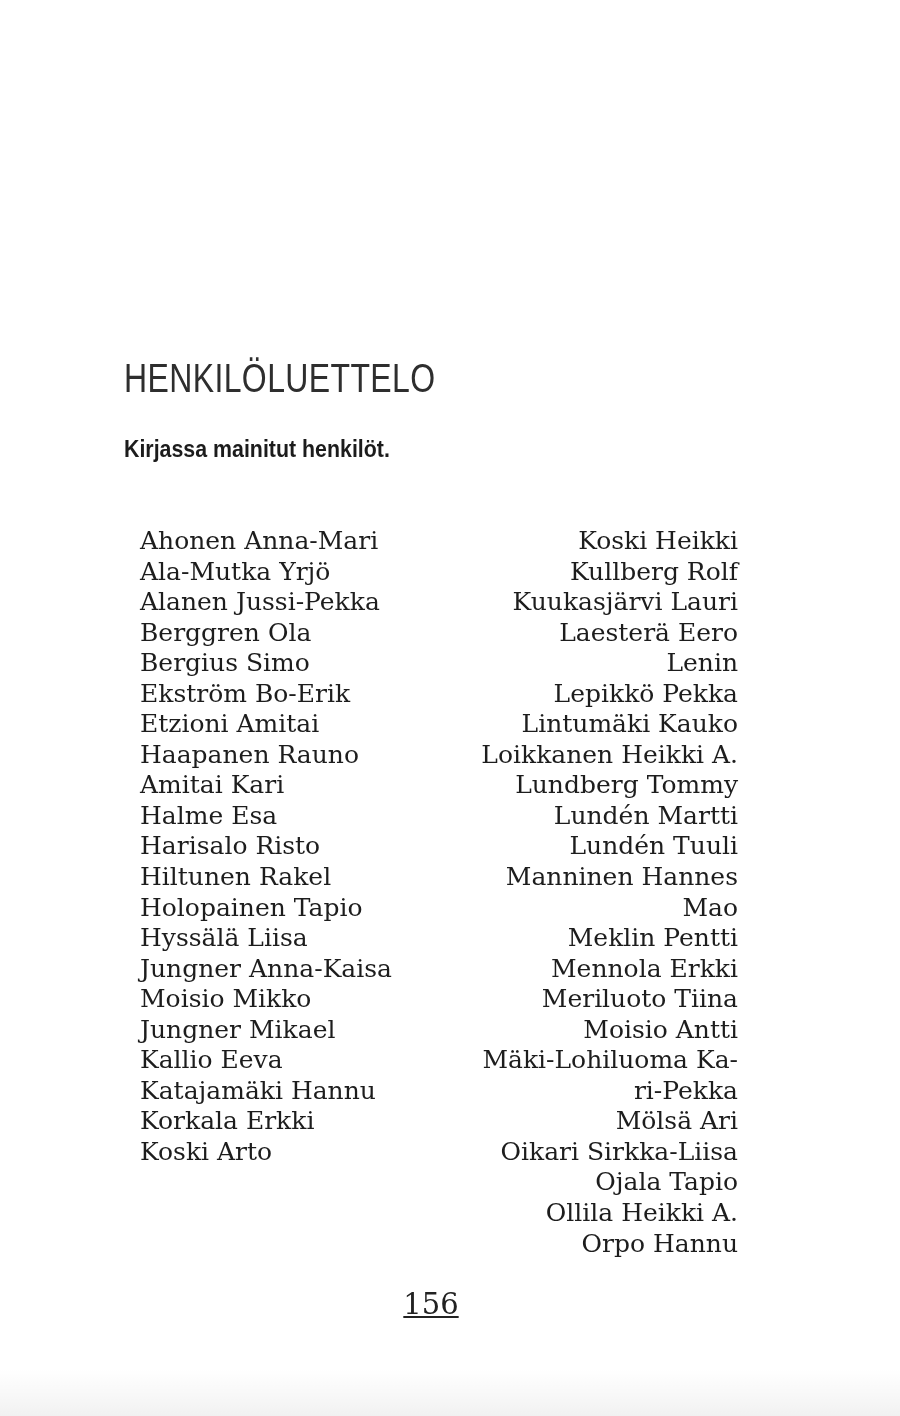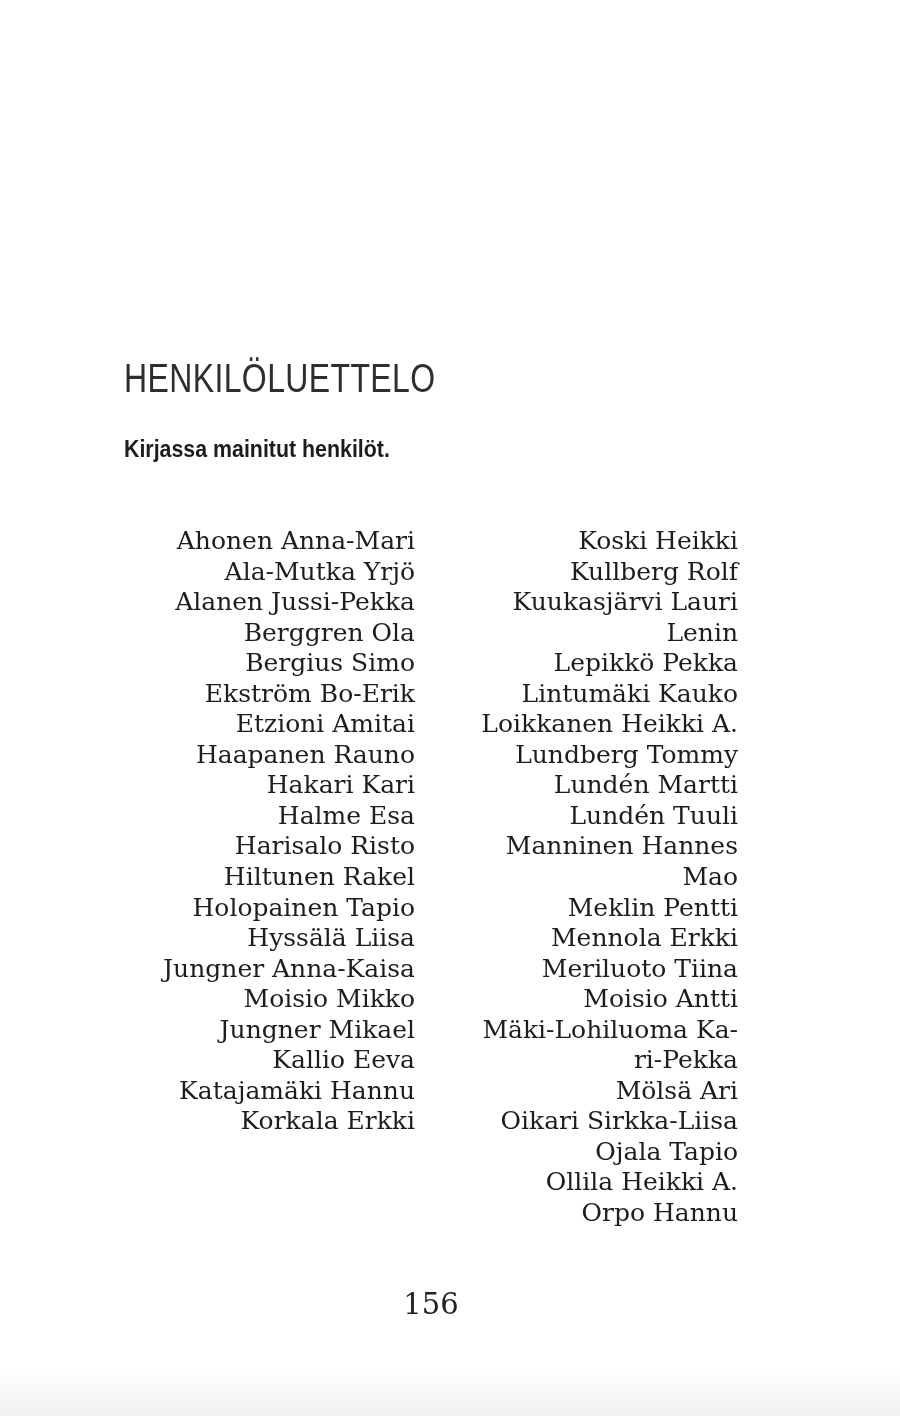--- a/index.html
+++ b/index.html
@@ -58,21 +58,21 @@
     position: absolute;
     left: 0;
     top: 526px;
     width: 614px;
   }
   .name-column {
     position: absolute;
     top: 0;
     width: 291px;
   }
-  .name-column.left  { left: 0; text-align: right; }
+  .name-column.left  { left: 16px; }
   .name-column.right { left: 323px; text-align: right; }
   .name-entry {
     font-family: "DejaVu Serif", serif;
     font-size: 25px;
     line-height: 30.55px;
     color: #1d1d1d;
     white-space: nowrap;
   }
   .name-entry.indent {
     padding-left: 15px;
@@ -80,20 +80,21 @@
   .page-number {
     position: absolute;
     left: 0;
     top: 1287px;
     width: 614px;
     text-align: center;
     font-family: "DejaVu Serif", serif;
     font-size: 29px;
     line-height: 34px;
     color: #222222;
+    text-decoration: underline;
   }
   .bottom-shade {
     position: absolute;
     left: 0;
     right: 0;
     bottom: 0;
     height: 48px;
     background: linear-gradient(180deg,
       rgba(0,0,0,0) 0%,
       rgba(0,0,0,0.028) 55%,
@@ -114,37 +115,39 @@
     <div class="name-columns">
       <div class="name-column left" id="left-column">
           <div class="name-entry">Ahonen Anna-Mari</div>
           <div class="name-entry">Ala-Mutka Yrjö</div>
           <div class="name-entry">Alanen Jussi-Pekka</div>
           <div class="name-entry">Berggren Ola</div>
           <div class="name-entry">Bergius Simo</div>
           <div class="name-entry">Ekström Bo-Erik</div>
           <div class="name-entry">Etzioni Amitai</div>
           <div class="name-entry">Haapanen Rauno</div>
-          <div class="name-entry">Hakari Kari</div>
+          <div class="name-entry">Amitai Kari</div>
           <div class="name-entry">Halme Esa</div>
           <div class="name-entry">Harisalo Risto</div>
           <div class="name-entry">Hiltunen Rakel</div>
           <div class="name-entry">Holopainen Tapio</div>
           <div class="name-entry">Hyssälä Liisa</div>
           <div class="name-entry">Jungner Anna-Kaisa</div>
           <div class="name-entry">Moisio Mikko</div>
           <div class="name-entry">Jungner Mikael</div>
           <div class="name-entry">Kallio Eeva</div>
           <div class="name-entry">Katajamäki Hannu</div>
           <div class="name-entry">Korkala Erkki</div>
+          <div class="name-entry">Koski Arto</div>
         </div>
       <div class="name-column right" id="right-column">
           <div class="name-entry">Koski Heikki</div>
           <div class="name-entry">Kullberg Rolf</div>
           <div class="name-entry">Kuukasjärvi Lauri</div>
+          <div class="name-entry">Laesterä Eero</div>
           <div class="name-entry">Lenin</div>
           <div class="name-entry">Lepikkö Pekka</div>
           <div class="name-entry">Lintumäki Kauko</div>
           <div class="name-entry">Loikkanen Heikki A.</div>
           <div class="name-entry">Lundberg Tommy</div>
           <div class="name-entry">Lundén Martti</div>
           <div class="name-entry">Lundén Tuuli</div>
           <div class="name-entry">Manninen Hannes</div>
           <div class="name-entry">Mao</div>
           <div class="name-entry">Meklin Pentti</div>

